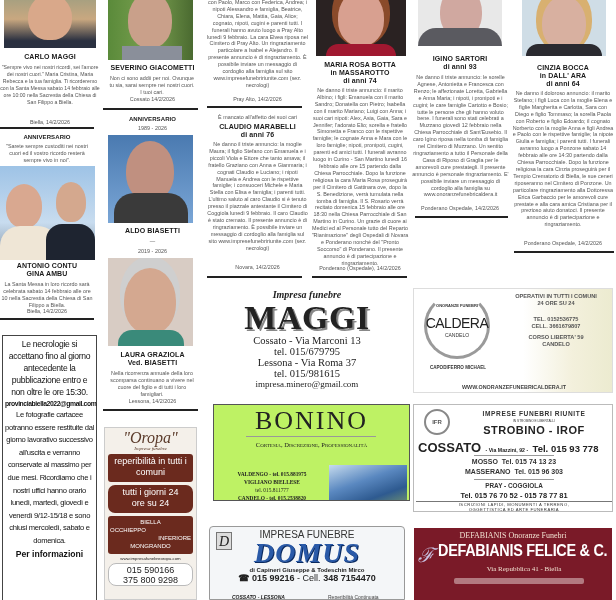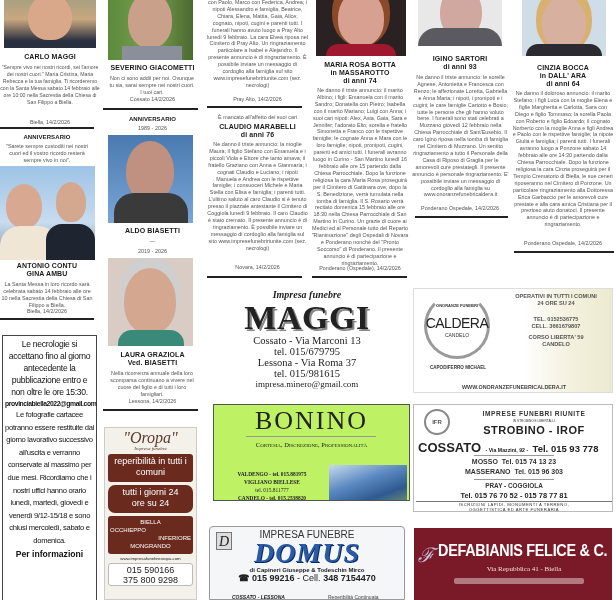--- a/index.html
+++ b/index.html
@@ -76,21 +76,21 @@
   <div style="text-align:center;font-family:'Liberation Serif',serif;font-style:italic;font-size:5px;color:#5a3a2a">Impresa funebre</div>
   <div style="margin:3px 3px 0;background:#6b2a1e;color:#fff;text-align:center;font-size:9px;line-height:11px;padding:2px 4px;border-radius:3px;height:28px">reperibilità in tutti i comuni</div>
   <div style="margin:3px 3px 0;background:#6b2a1e;color:#fff;text-align:center;font-size:9px;line-height:11px;padding:2px 8px;border-radius:7px;height:28px">tutti i giorni 24 ore su 24</div>
   <div style="margin:3px 3px 0;background:#6b2a1e;color:#fff;font-size:6px;line-height:8px;padding:2px 2px;border-radius:3px;height:38px">
     <div style="text-align:center">BIELLA</div>
     <div style="text-align:left">OCCHIEPPO</div>
     <div style="text-align:right">INFERIORE</div>
     <div style="text-align:center">MONGRANDO</div>
   </div>
   <div style="text-align:center;font-size:4.3px;color:#222;margin-top:2px">www.impresafunebreoropa.com</div>
-  <div style="margin:2px 3px 0;background:#fff;border:1px solid #bbb;border-radius:3px;text-align:center;font-size:9px;line-height:10px;color:#222;padding-top:1px">
+  <div style="margin:2px 3px 0;background:#fff;border:1px solid #bbb;border-radius:8px;text-align:center;font-size:9px;line-height:10px;color:#222;padding-top:1px">
     <div>015 590166</div>
     <div>375 800 9298</div>
   </div>
 </div>
 
 <div class="abs txt" style="left:207px;top:-1px;width:101px">con Paolo, Marco con Federica, Andrea; i nipoti Alessandro e famiglia, Beatrice, Chiara, Elena, Mattia, Gaia, Alice; cognato, nipoti, cugini e parenti tutti. I funerali hanno avuto luogo a Pray Alto lunedì 9 febbraio. La cara Elvea riposa nel Cimitero di Pray Alto. Un ringraziamento particolare a Isabel e Alejandro. Il presente annuncio è di ringraziamento. È possibile inviare un messaggio di cordoglio alla famiglia sul sito www.impresefunebririunite.com (sez. necrologi)</div>
 <div class="abs txt" style="left:205px;top:96px;width:105px">Pray Alto, 14/2/2026</div>
 <div class="rule" style="left:207px;top:106px;width:95px"></div>
 <div class="abs txt" style="left:205px;top:114px;width:105px">È mancato all'affetto dei suoi cari</div>
 <div class="abs name" style="left:205px;top:123px;width:105px">CLAUDIO MARABELLI</div>
@@ -203,17 +203,18 @@
   <div class="abs" style="left:0;top:77px;width:200px;text-align:center;font-size:6.4px;font-weight:bold">PRAY - COGGIOLA</div>
   <div class="abs" style="left:0;top:86px;width:200px;text-align:center;font-size:7.4px;font-weight:bold;color:#222">Tel. 015 76 70 52 - 015 78 77 81</div>
   <div class="abs" style="left:2px;top:96px;width:196px;height:1px;background:#777"></div>
   <div class="abs" style="left:0;top:97px;width:200px;text-align:center;font-size:4.2px;line-height:5px;letter-spacing:.5px">
     <div>ISCRIZIONI LAPIDI, MONUMENTI A TERRENO,</div>
     <div>OGGETTISTICA ED ARTE FUNERARIA</div>
   </div>
 </div>
 
 <div class="ad" style="left:414px;top:528px;width:198px;height:72px;background:#7a1a28;color:#fff;font-family:'Liberation Serif',serif">
+  <div style="text-align:center;font-size:8px;margin-top:3px;color:#f0e0d0">DEFABIANIS Onoranze Funebri</div>
   <div class="abs" style="left:4px;top:14px;width:18px;height:26px;font-size:20px;line-height:26px;color:#c8c0e0;font-style:italic">ℱ</div>
   <div class="abs" style="left:24px;top:14px;width:174px;text-align:left;font-family:'Liberation Sans',sans-serif;font-weight:bold;font-size:16px;letter-spacing:-.3px;white-space:nowrap;color:#fff;transform:scaleX(.9);transform-origin:left">DEFABIANIS FELICE &amp; C.</div>
   <div class="abs" style="left:0;top:37px;width:220px;text-align:center;font-size:7px;color:#f0e0d0">Via Repubblica 41 - Biella</div>
   <div class="abs" style="left:40px;top:50px;width:130px;height:6px;background:#e0c8c8;opacity:.55;border-radius:2px"></div>
 </div>
 
 </body></html>

